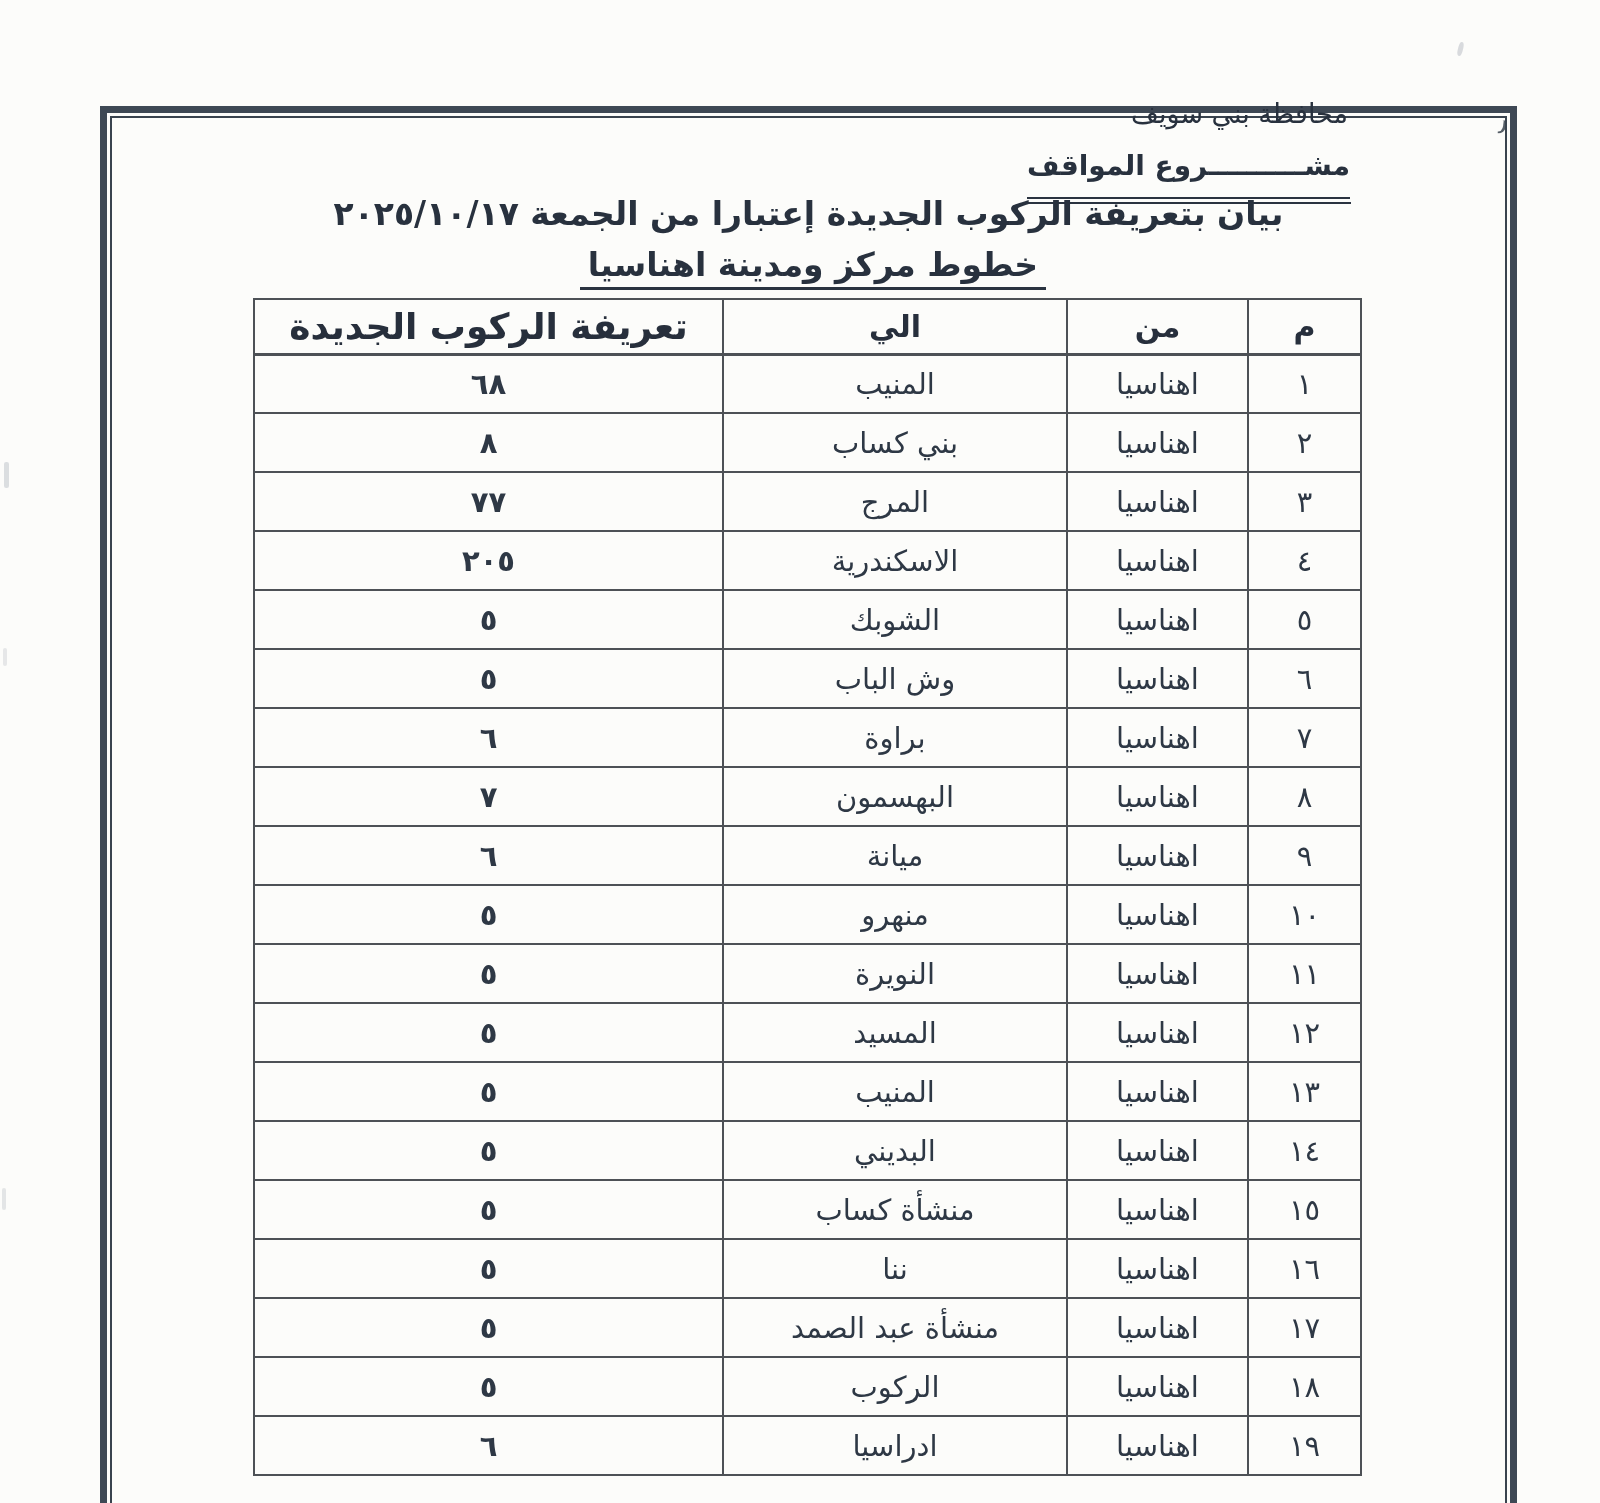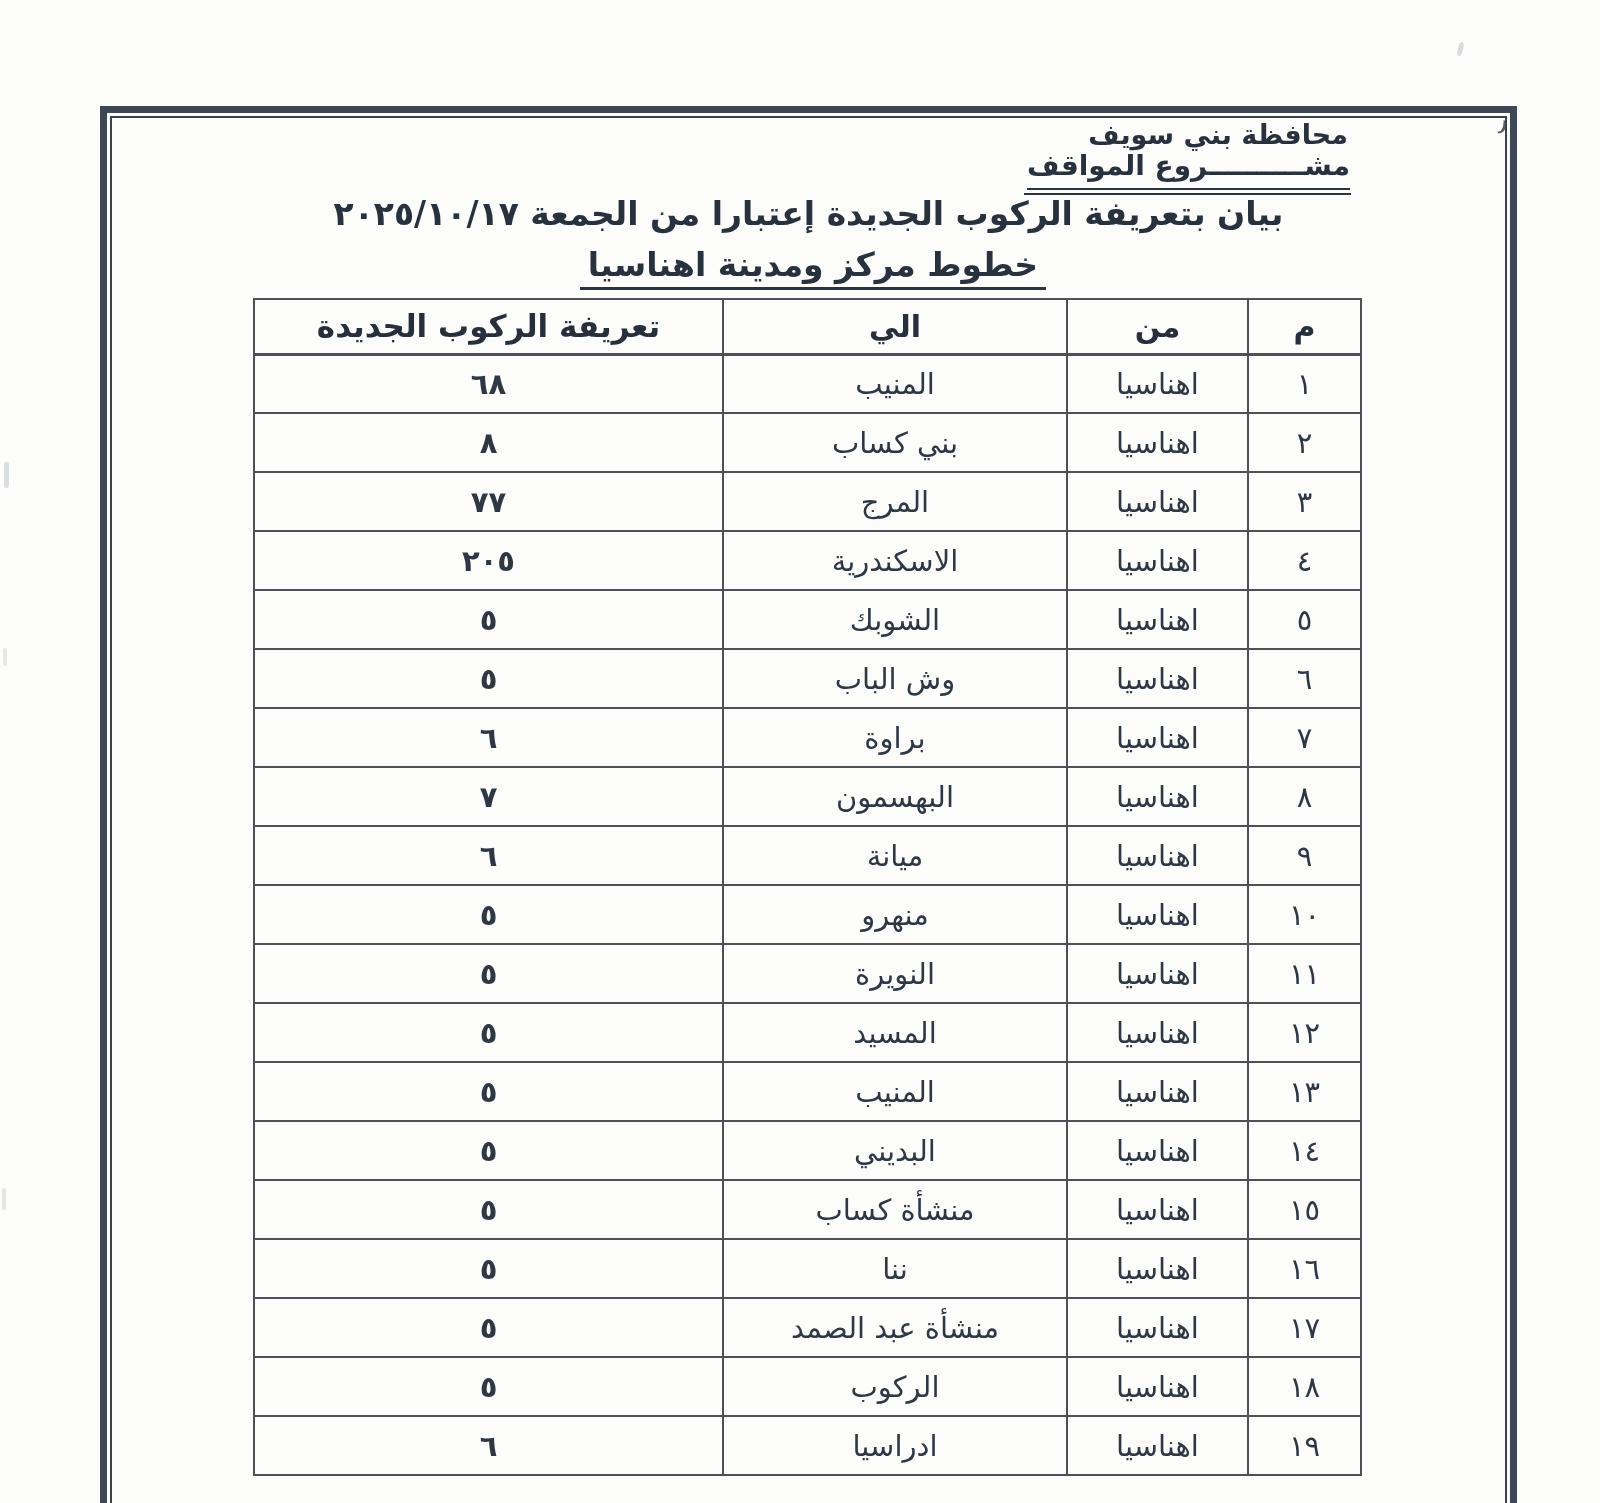--- a/index.html
+++ b/index.html
@@ -29,28 +29,28 @@
     border-right:3px solid #39434e; border-bottom:2px solid #39434e;
     border-bottom-right-radius:8px; transform:rotate(6deg); opacity:.85;
   }
   .edge-speck { position:absolute; background:#c5c9ce; border-radius:2px; opacity:.6; }
   .edge-speck.s1 { left:4px; top:462px; width:5px; height:26px; }
   .edge-speck.s2 { left:3px; top:648px; width:4px; height:18px; opacity:.4; }
   .edge-speck.s3 { left:2px; top:1188px; width:4px; height:22px; opacity:.45; }
   
   .hdr { position:absolute; direction:rtl; color:#28313e; }
   .gov {
-    top:119px; right:252px;
-    font-size:27px; font-weight:bold; letter-spacing:.5px;
+    top:98px; right:252px;
+    font-size:27px; font-weight:normal; letter-spacing:.5px;
   }
   .dept-wrap { top:149px; right:250px; }
   .dept {
     display:inline-block; position:relative;
     font-size:28px; font-weight:bold;
-    padding-bottom:6px; border-bottom:2.5px solid #2a3340;
+    padding-bottom:15px; border-bottom:2.5px solid #2a3340;
   }
   .dept::after {
     content:""; position:absolute; left:-3px; right:-1px; bottom:-7px;
     border-bottom:2px solid #2a3340;
   }
   .title-line {
     top:194px; left:100px; width:1417px; text-align:center;
     font-size:33px; font-weight:bold;
   }
   .subtitle-wrap { top:245px; left:100px; width:1417px; text-align:center;padding-left:9px; }
@@ -66,21 +66,21 @@
   }
   table.fares th, table.fares td {
     border:2px solid #4d5156;
     text-align:center; vertical-align:middle;
     overflow:hidden; white-space:nowrap;
   }
   table.fares thead th {
     height:55px; font-size:30px; font-weight:bold; color:#272f3c;
     border-bottom:3px solid #4d5156;
   }
-  table.fares thead th.h-fare { font-size:31px; }
+  table.fares thead th.h-fare { font-size:36px; }
   table.fares td { height:59px; font-size:29px; color:#2e3845; }
   td.c-serial { letter-spacing:7px; font-size:27px; }
   td.c-from   { letter-spacing:2px; }
   td.c-fare   { font-weight:bold; font-size:30px; letter-spacing:11px; color:#273140; }
 </style>
 </head>
 <body>
 
 <div class="pen-mark"></div>
 <div class="edge-speck s1"></div>

